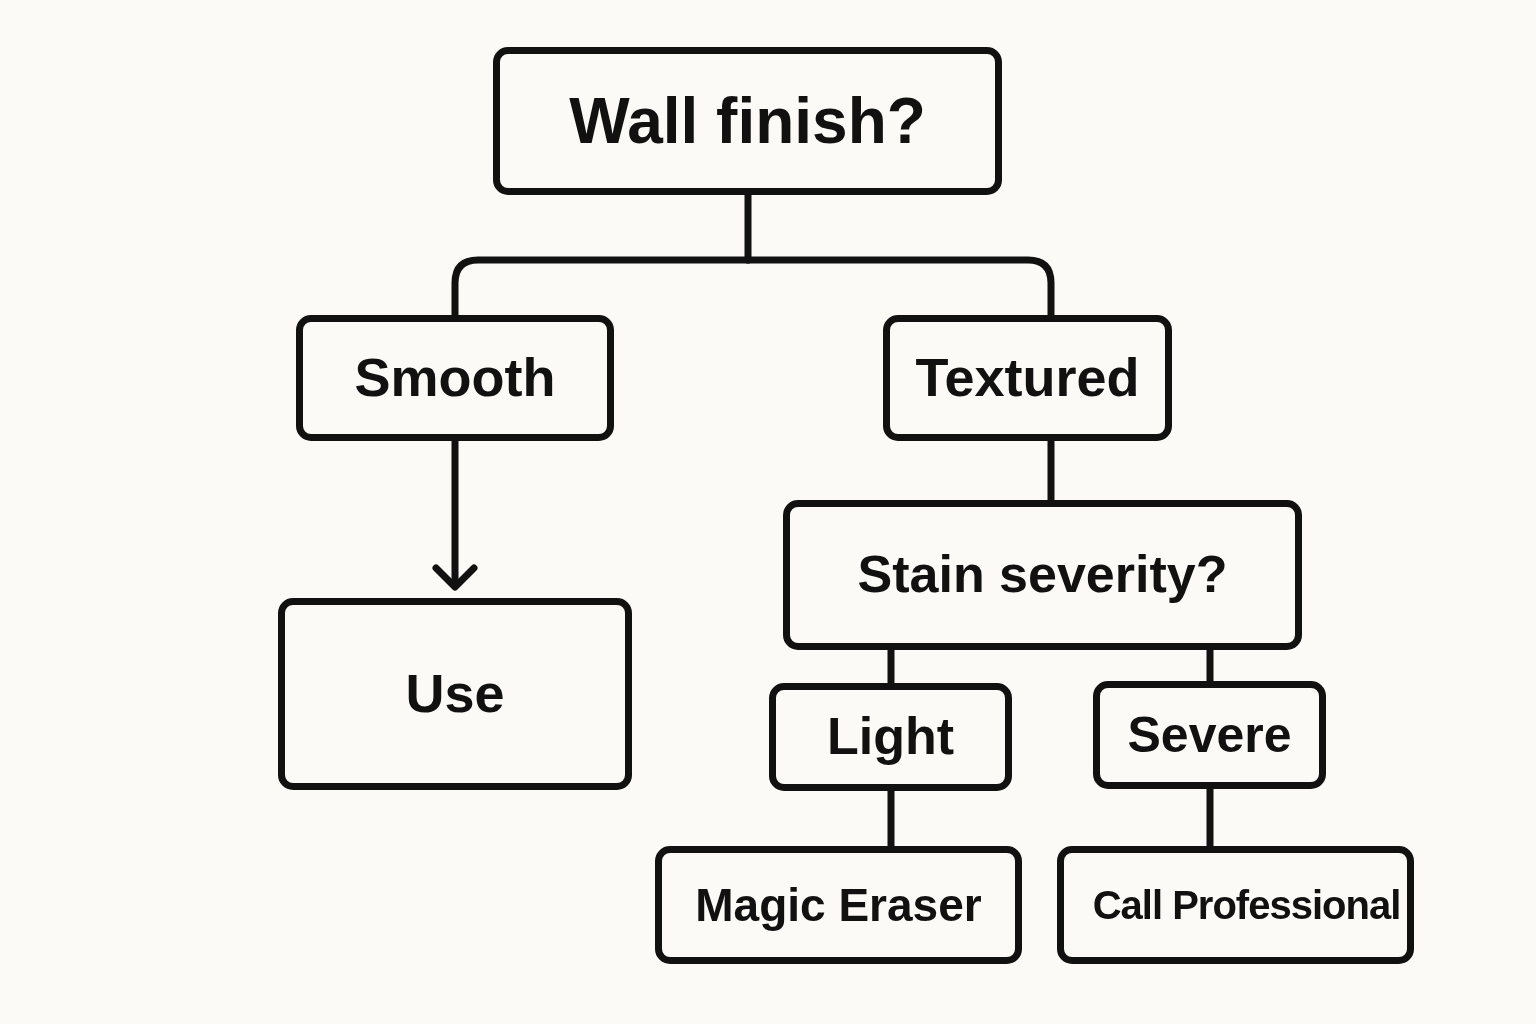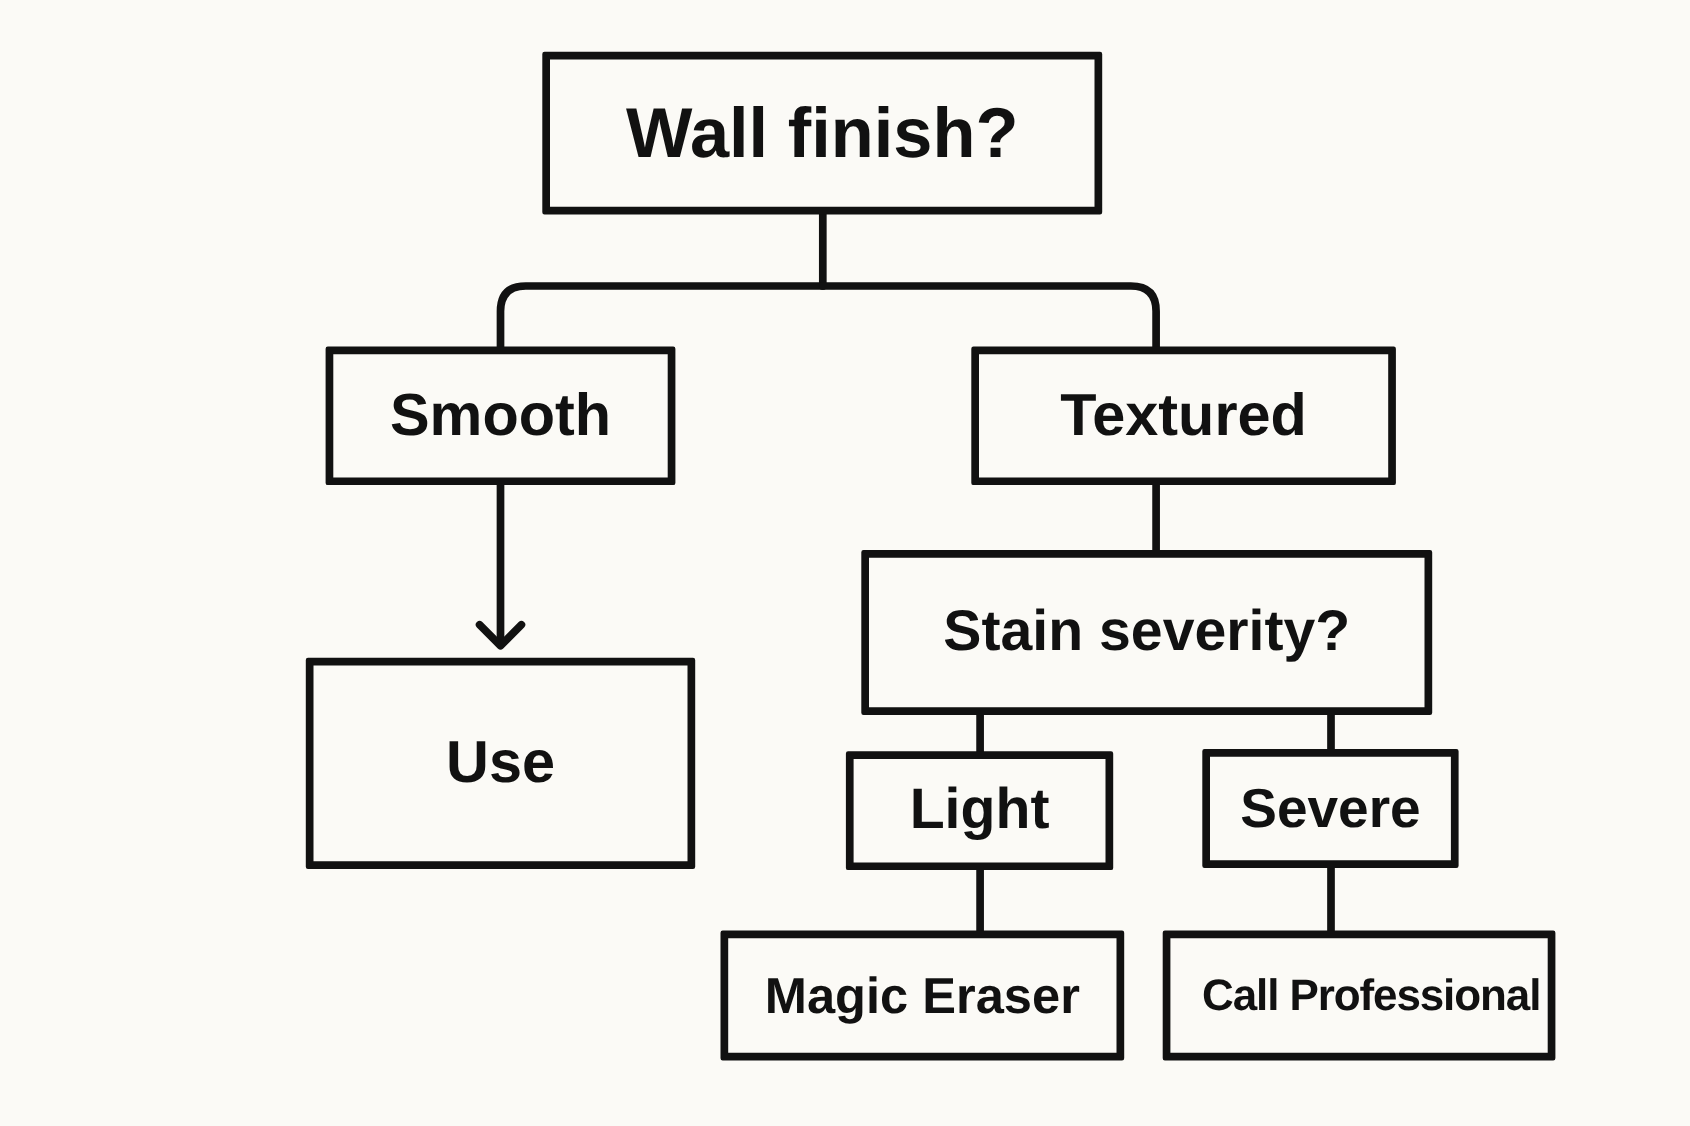--- a/index.html
+++ b/index.html
@@ -1,19 +1,19 @@
 <!DOCTYPE html>
 <html><head>
 <meta charset="utf-8">
 <style>
   html, body { margin:0; padding:0; }
   body { width:1536px; height:1024px; background:#fbfaf6; position:relative; overflow:hidden;
          font-family:"Liberation Sans", sans-serif; }
   svg.lines { position:absolute; left:0; top:0; }
-  .node { position:absolute; box-sizing:border-box; border:7px solid #111; border-radius:2px;
+  .node { position:absolute; box-sizing:border-box; border:7px solid #111; border-radius:15px;
           background:#fbfaf6; display:flex; flex-direction:column; align-items:center; justify-content:center;
           color:#111; font-weight:bold; text-align:center; line-height:1.1; }
   .node span { display:block; }
 </style>
 </head>
 <body>
 
 <svg class="lines" width="1536" height="1024">
   <g stroke="#111" stroke-width="7" fill="none" stroke-linecap="round" stroke-linejoin="round">
     <path d="M748 192 L748 260"></path>
@@ -30,21 +30,21 @@
 </svg>
 
 <div class="node" style="left:493px;top:47px;width:509px;height:148px;font-size:64px;">
   <span>Wall finish?</span>
 </div>
 
 <div class="node" style="left:296px;top:315px;width:318px;height:126px;font-size:54px;">
   <span>Smooth</span>
 </div>
 
-<div class="node" style="left:883px;top:315px;width:386px;height:126px;font-size:54px;">
+<div class="node" style="left:883px;top:315px;width:289px;height:126px;font-size:54px;">
   <span>Textured</span>
 </div>
 
 <div class="node" style="left:278px;top:598px;width:354px;height:192px;font-size:50px;">
   <span style="font-size:54px;">Use</span>
 </div>
 
 <div class="node" style="left:783px;top:500px;width:519px;height:150px;font-size:52px;">
   <span>Stain severity?</span>
 </div>

